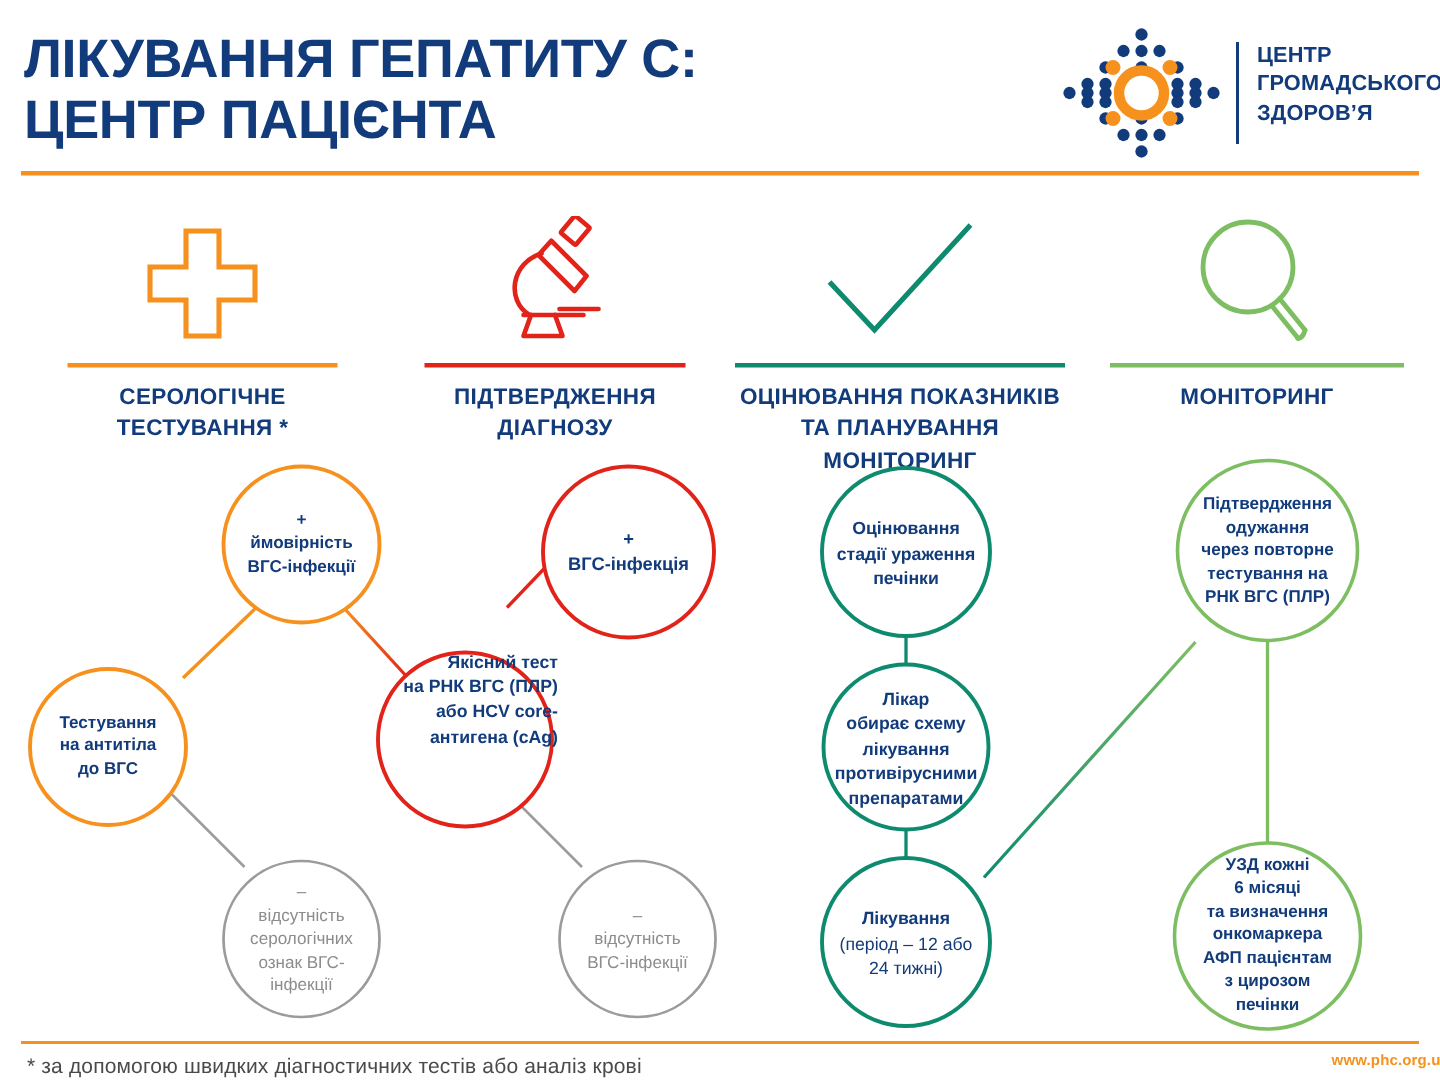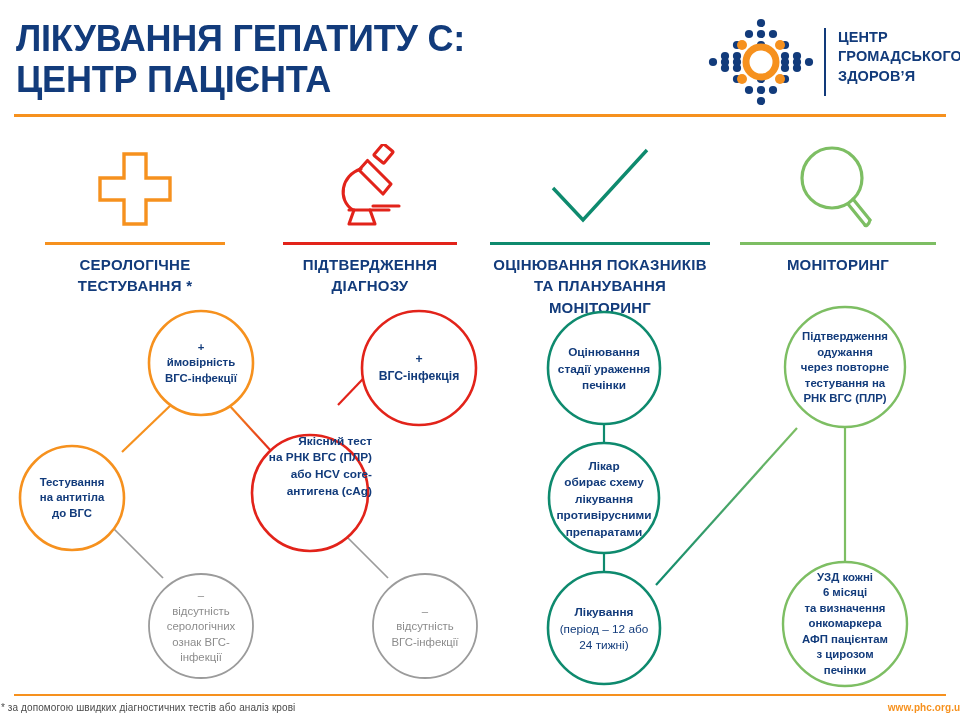--- a/index.html
+++ b/index.html
@@ -51,22 +51,22 @@
   .node.muted span{color:#8C8C8C;font-weight:normal;}
   .n-sm  span{font-size:11.4px;line-height:1.36;}
   .n-md  span{font-size:11.8px;line-height:1.4;}
   .n-lg  span{font-size:12.2px;line-height:1.4;}
   .n-treat span{font-size:11.8px;line-height:1.42;font-weight:normal;color:#123B7B;}
   .n-treat b{font-weight:bold;display:block;}
 
   
   .hr-bot{position:absolute;left:14px;top:694px;width:932px;height:2px;background:#F6911E;}
   .foot-note{
-    position:absolute;left:1px;top:702px;
-    color:#4A4A4A;font-size:10px;letter-spacing:.1px;
+    position:absolute;left:18px;top:702px;
+    color:#4A4A4A;font-size:14px;letter-spacing:.1px;
   }
   .foot-url{
     position:absolute;right:14px;top:702px;
     color:#F6911E;font-size:10px;font-weight:bold;letter-spacing:.1px;
   }
 </style>
 </head>
 <body>
 
 <div id="page">

